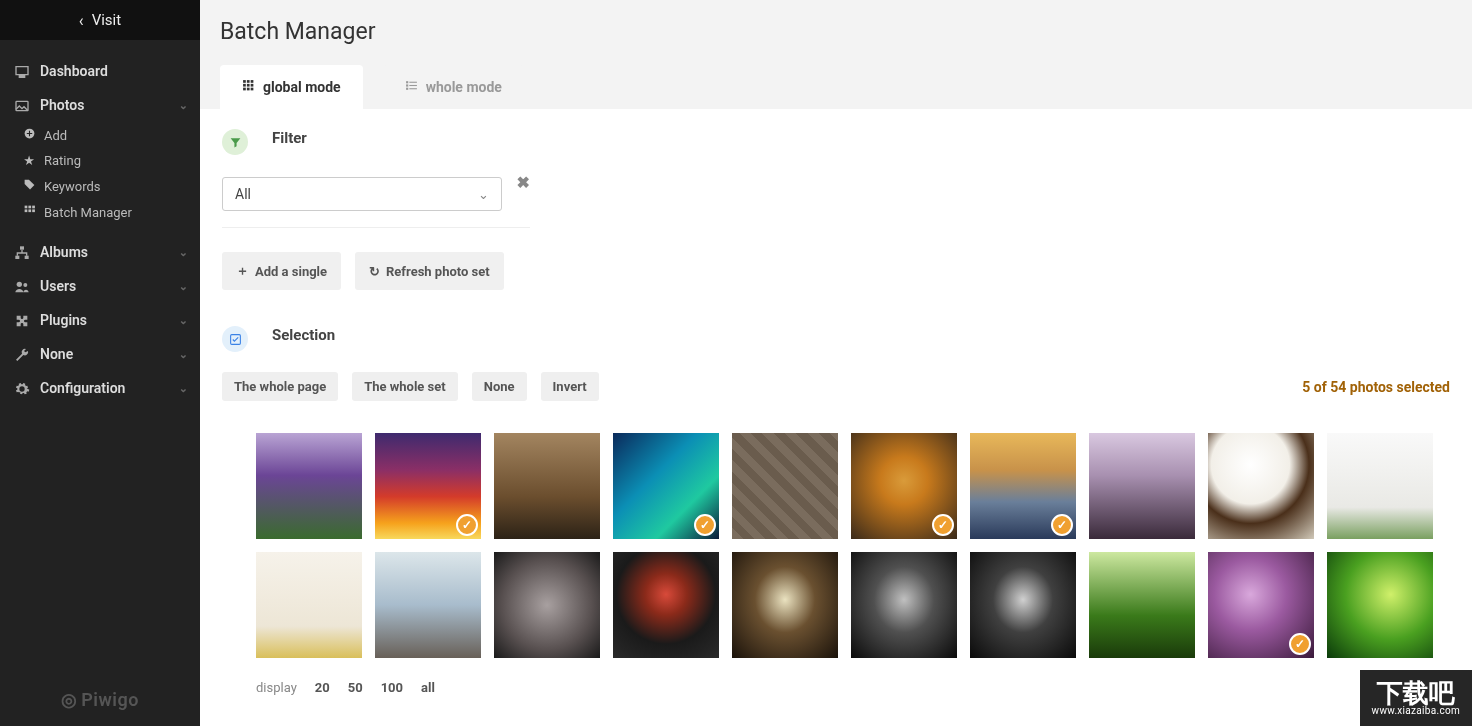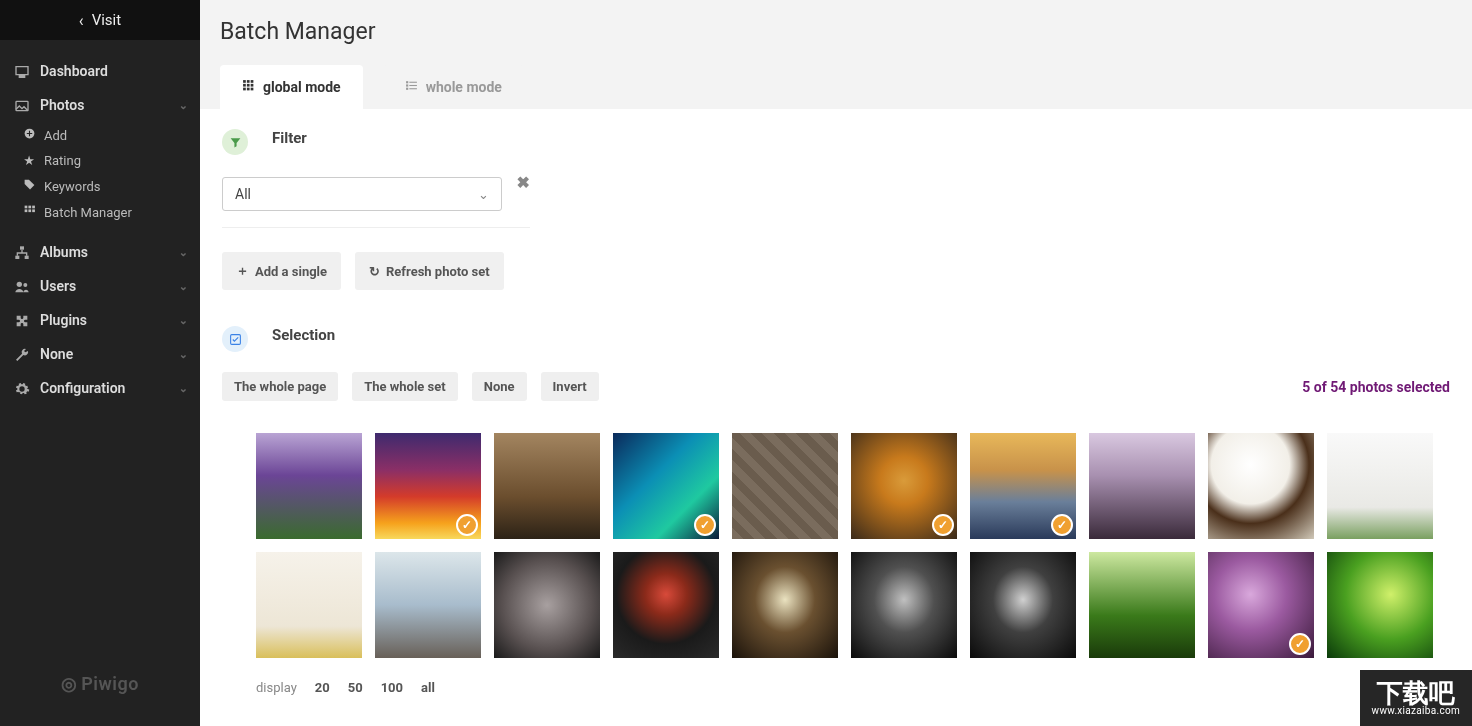--- a/index.html
+++ b/index.html
@@ -7,21 +7,21 @@
     .layout { display: flex; height: 100%; }
     .sidebar { width: 200px; background: #222; color: #ccc; display: flex; flex-direction: column; }
     .visit-bar { height: 40px; background: #111; display: flex; align-items: center; justify-content: center; color: #eee; font-size: 15px; gap: 6px; }
     .visit-bar .chev { font-size: 16px; margin-right: 2px; }
     .nav { padding-top: 14px; flex: 1; }
     .nav-item { display: flex; align-items: center; padding: 8px 12px; font-size: 14px; font-weight: 600; color: #ddd; cursor: pointer; }
     .nav-item .nav-icon { width: 20px; text-align: center; margin-right: 8px; font-size: 15px; color: #aaa; }
     .nav-item .chev-down { margin-left: auto; color: #666; font-size: 11px; }
     .sub-item { display: flex; align-items: center; padding: 5px 12px 5px 20px; font-size: 13px; color: #bbb; cursor: pointer; }
     .sub-item .sub-icon { width: 18px; text-align: center; margin-right: 6px; color: #bbb; font-size: 13px; }
-    .brand { padding: 12px 0 32px; text-align: center; color: #555; font-size: 18px; font-weight: 600; letter-spacing: 0.5px; }
+    .brand { padding: 12px 0 16px; text-align: center; color: #555; font-size: 18px; font-weight: 600; letter-spacing: 0.5px; }
     .brand .cam { margin-right: 4px; }
     .main { flex: 1; background: #f3f3f3; overflow-y: auto; display: flex; flex-direction: column; }
     .header-area { padding: 18px 20px 0; }
     .page-title { font-size: 23px; font-weight: 400; color: #333; }
     .tabs { display: flex; margin-top: 20px; gap: 20px; }
     .tab { padding: 14px 22px; font-size: 14px; font-weight: 700; color: #999; background: #f3f3f3; display: flex; align-items: flex-start; gap: 8px; cursor: pointer; border-top-left-radius: 4px; border-top-right-radius: 4px; }
     .tab.active { background: #fff; color: #333; }
     .tab .tab-icon { font-size: 14px; }
     .content { background: #fff; padding: 20px 22px; flex: 1; }
     .section-head { display: flex; align-items: flex-start; gap: 24px; margin-bottom: 20px; }
@@ -31,21 +31,21 @@
     .section-title { font-size: 15px; font-weight: 700; color: #444; }
     .filter-row { position: relative; padding: 2px 0 16px; width: 308px; border-bottom: 1px solid #eee; margin-bottom: 24px; }
     .filter-label { font-size: 13px; font-weight: 700; color: #888; display: block; margin-bottom: 10px; }
     .select-box { width: 280px; border: 1px solid #ccc; border-radius: 3px; padding: 8px 12px; font-size: 14px; color: #444; display: flex; align-items: center; justify-content: space-between; cursor: pointer; background: #fff; }
     .select-box .sel-chev { color: #888; font-size: 13px; }
     .filter-close { position: absolute; right: 0; top: -2px; color: #888; font-size: 16px; cursor: pointer; font-weight: 700; }
     .action-row { display: flex; gap: 14px; margin-bottom: 36px; }
     .btn { background: #f0f0f0; color: #555; font-weight: 700; font-size: 13px; padding: 10px 14px; border: none; border-radius: 3px; cursor: pointer; display: inline-flex; align-items: center; gap: 6px; }
     .chips-row { display: flex; align-items: center; gap: 14px; margin-bottom: 32px; }
     .chip { background: #efefef; color: #555; font-weight: 700; font-size: 13px; padding: 7px 12px; border-radius: 3px; cursor: pointer; }
-    .sel-status { margin-left: auto; color: #701a75; font-size: 14px; font-weight: 700; }
+    .sel-status { margin-left: auto; color: #a16207; font-size: 14px; font-weight: 700; }
     .grid { display: flex; flex-wrap: wrap; gap: 13px; margin-left: 34px; }
     .thumb { width: 106px; height: 106px; position: relative; cursor: pointer; }
     .thumb .img { width: 100%; height: 100%; }
     .badge { position: absolute; bottom: 3px; right: 3px; width: 22px; height: 22px; border-radius: 50%; background: #f0a030; border: 2px solid #fff; display: flex; align-items: center; justify-content: center; color: #fff; font-size: 12px; font-weight: 700; }
     .pager { display: flex; align-items: center; gap: 18px; margin-top: 20px; margin-left: 34px; font-size: 13px; color: #888; }
     .pager .opt { color: #555; font-weight: 700; cursor: pointer; }
     .pager .nav-arrow { margin-left: auto; color: #aaa; cursor: pointer; font-size: 15px; padding: 0 10px; }
     .watermark { position: absolute; right: 0; bottom: 0; height: 56px; background: rgba(0,0,0,0.85); color: #fff; font-weight: 700; padding: 4px 12px; font-size: 26px; line-height: 1; display: flex; flex-direction: column; justify-content: center; align-items: center; }
     .watermark .url { font-size: 10px; font-weight: 400; letter-spacing: 0.3px; }
     svg.icon { width: 16px; height: 16px; fill: currentColor; vertical-align: middle; }

